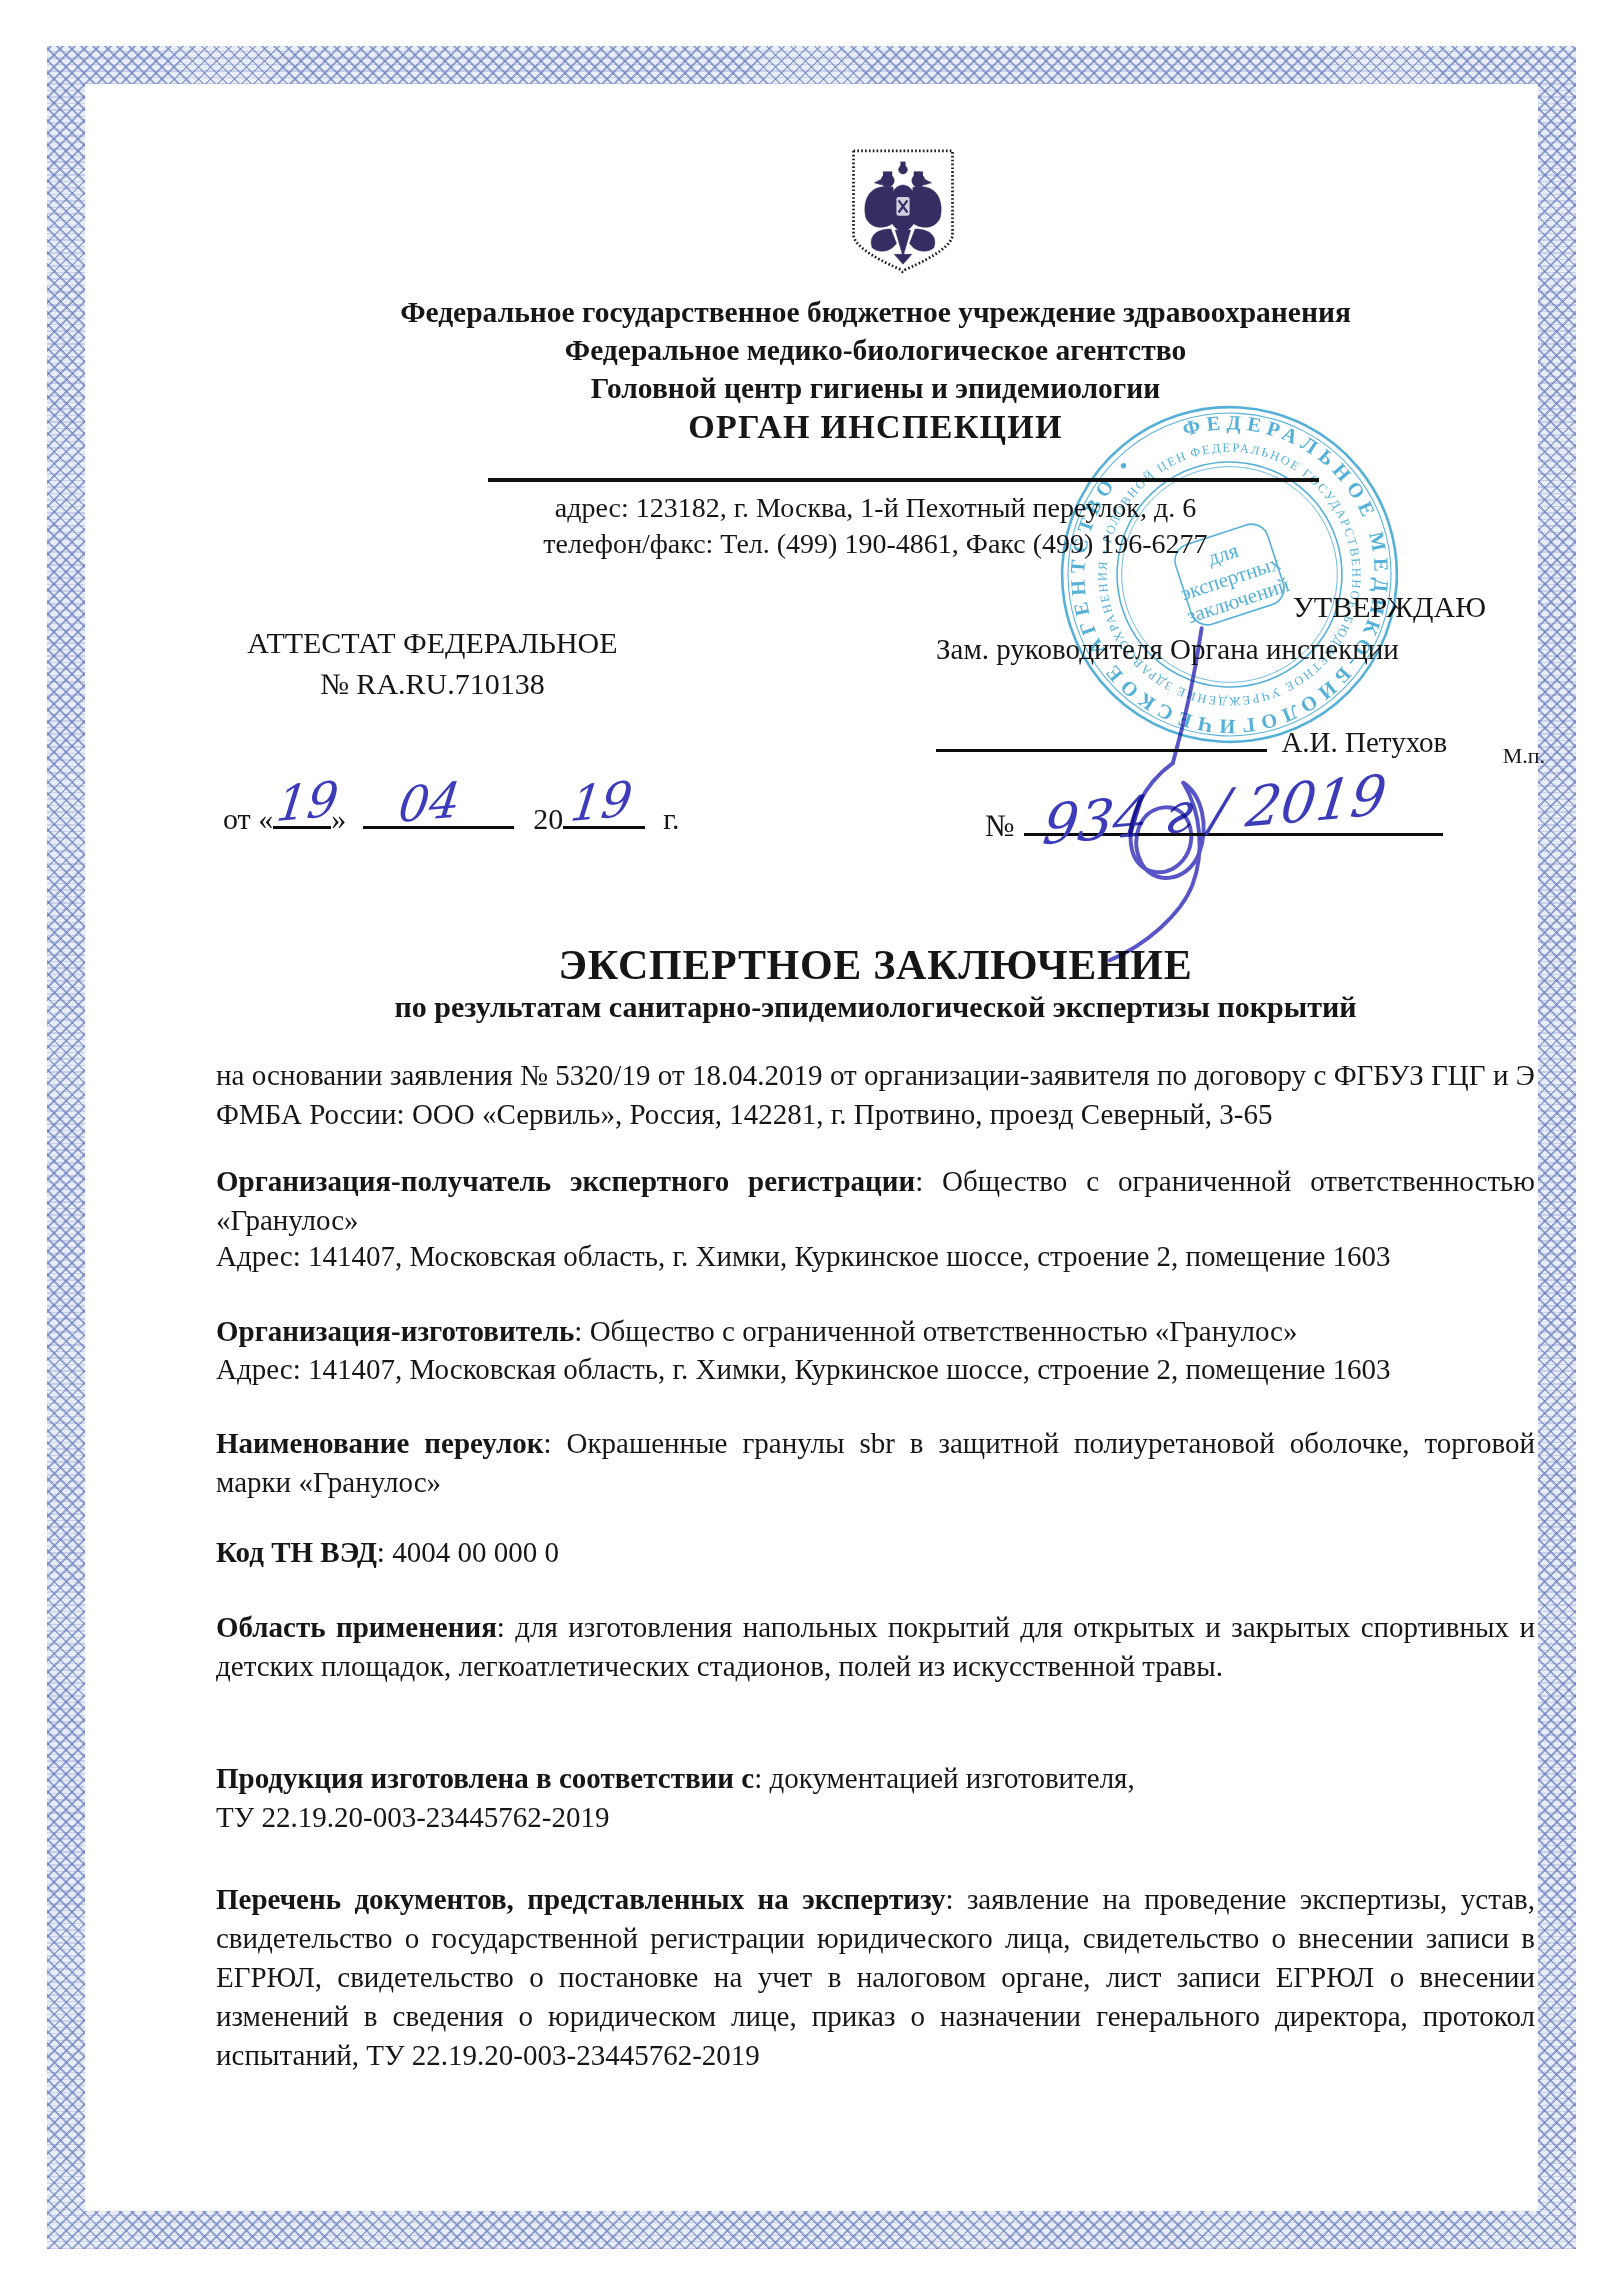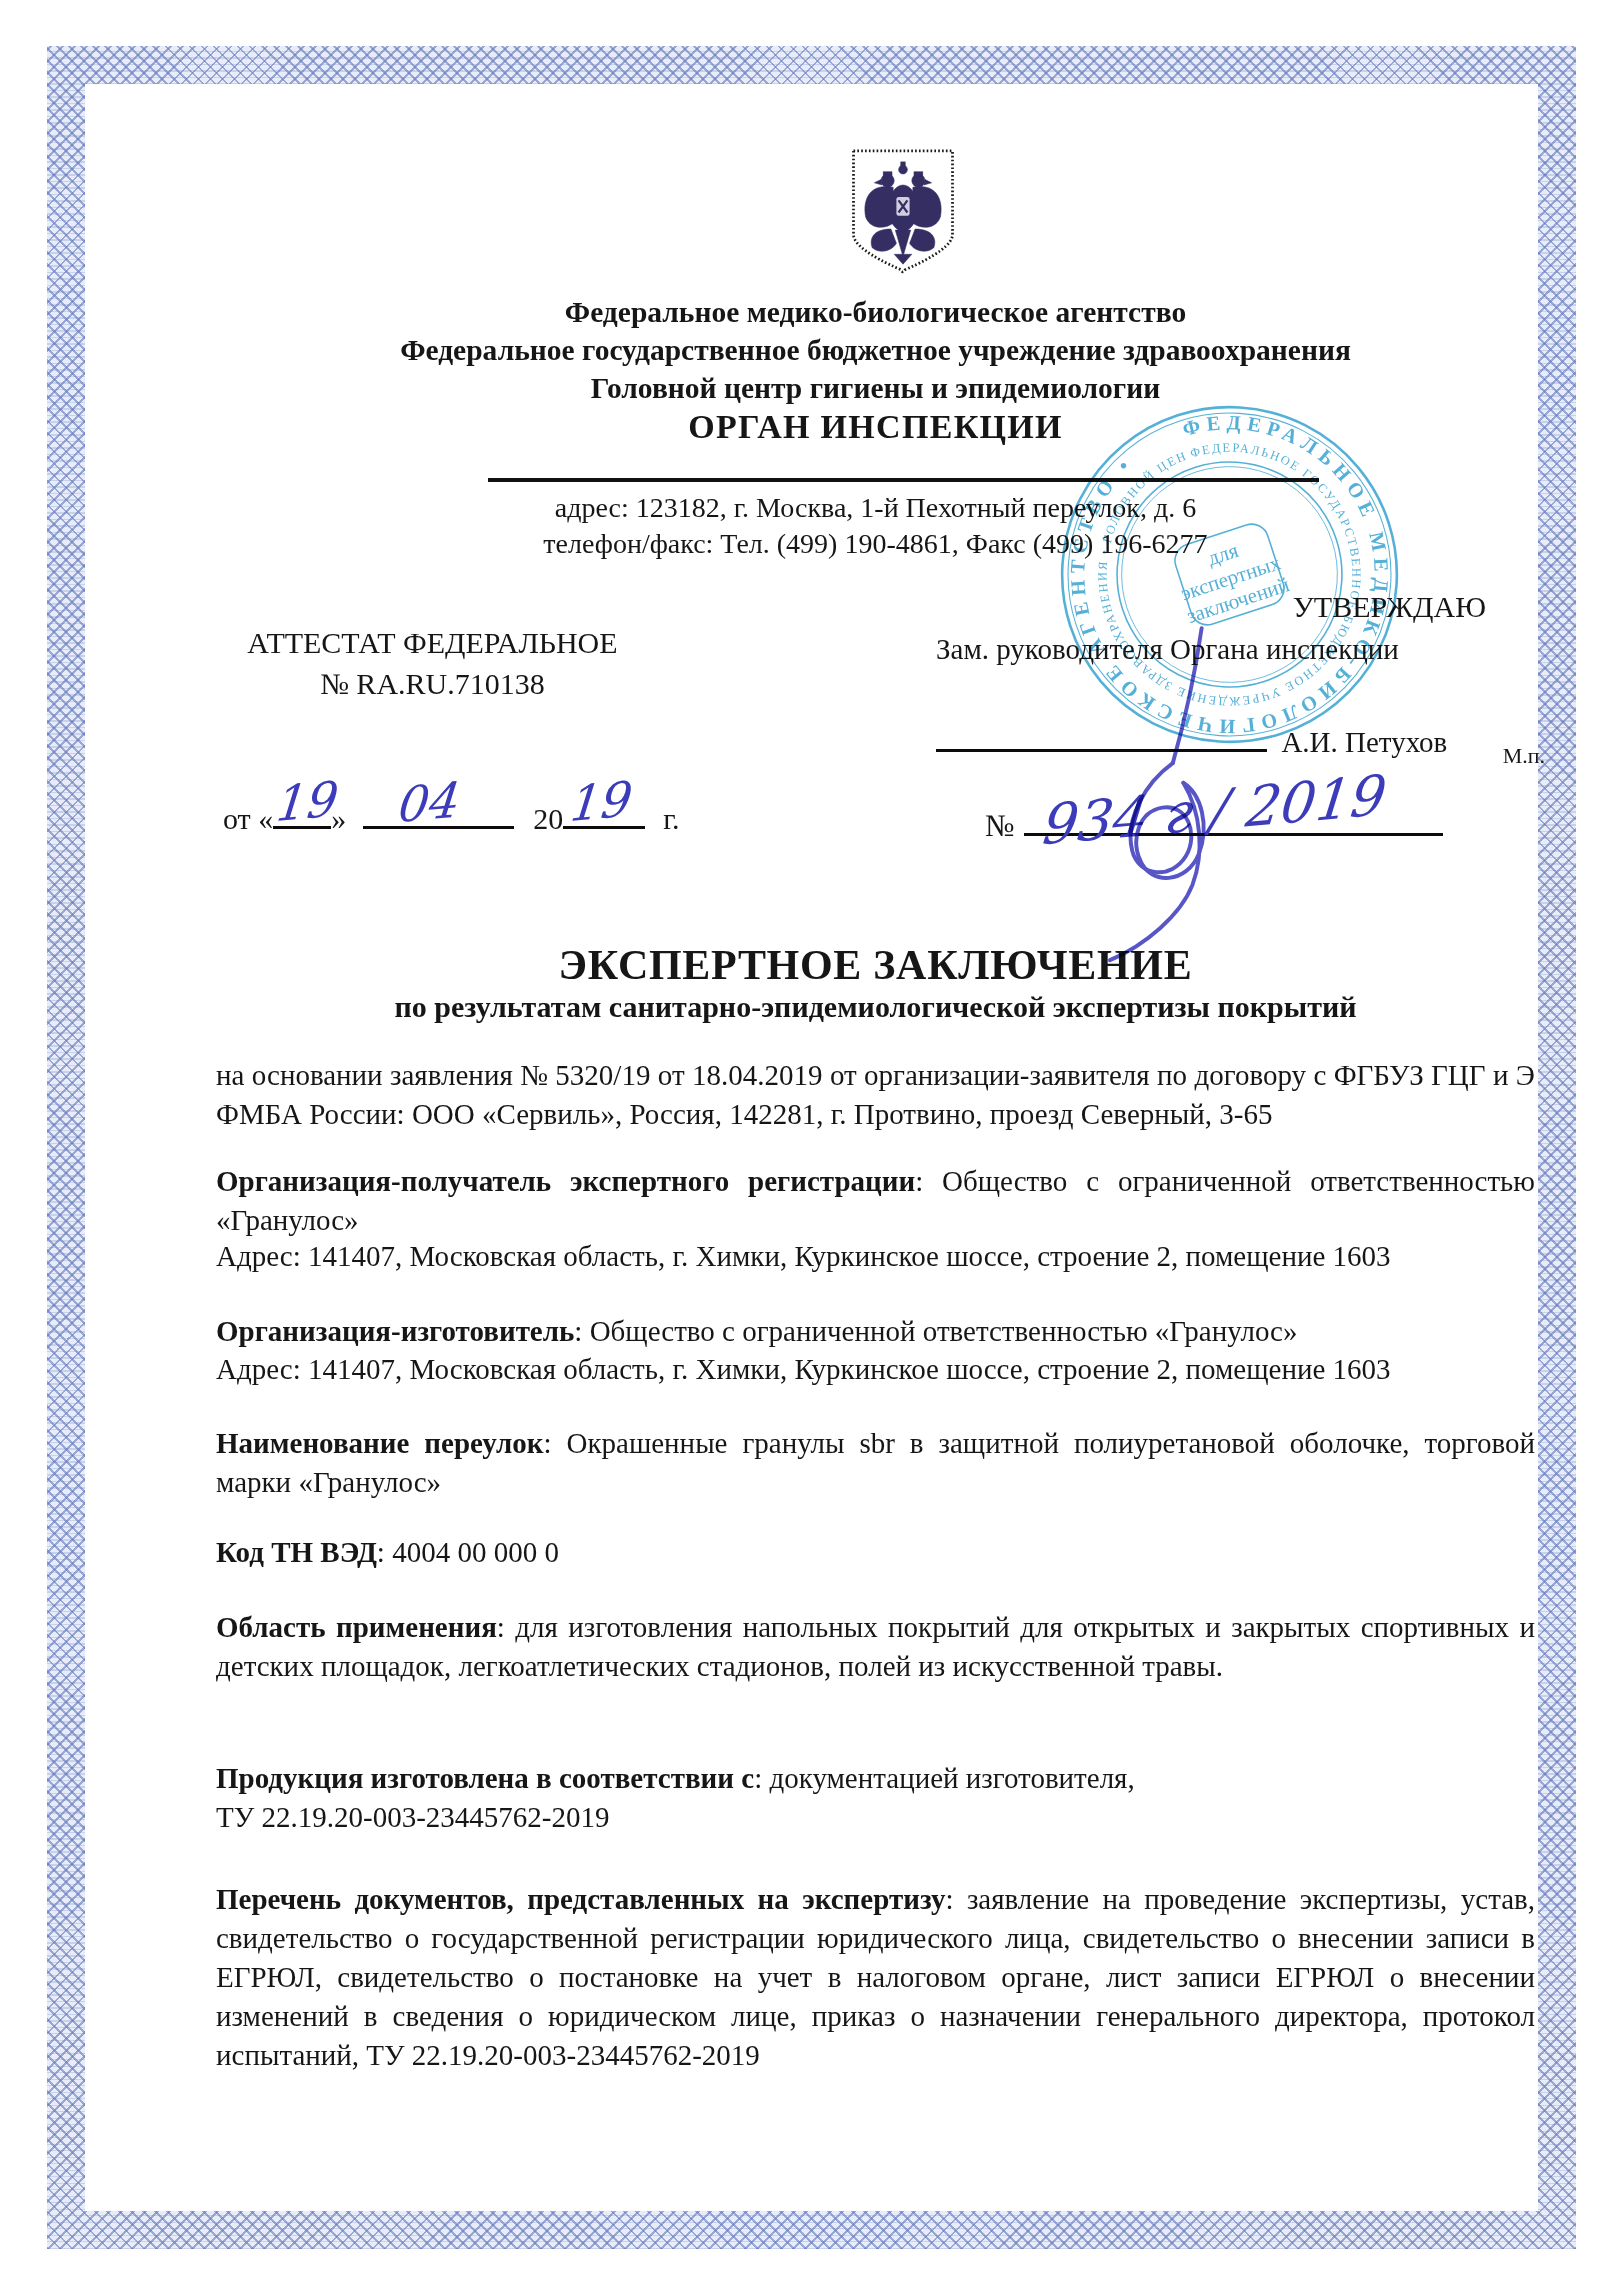--- a/index.html
+++ b/index.html
@@ -82,22 +82,22 @@
           <ellipse cx="100" cy="112" rx="26" ry="42"></ellipse>
           <path d="M86,152 L114,152 L100,200 Z"></path>
           <path d="M84,196 L116,196 L100,214 Z"></path>
         </g>
         <rect x="88" y="92" width="24" height="34" rx="4" fill="#efeaf6" opacity="0.85"></rect>
         <path d="M92,98 L108,120 M108,98 L92,120" stroke="#342e63" stroke-width="4"></path>
       </svg>
     </div>
 
     <div class="abs col center org-lines" style="top:293px;">
+      <div>Федеральное государственное бюджетное учреждение здравоохранения</div>
       <div>Федеральное медико-биологическое агентство</div>
-      <div>Федеральное государственное бюджетное учреждение здравоохранения</div>
       <div>Головной центр гигиены и эпидемиологии</div>
     </div>
 
     <div class="abs col center inspection" style="top:408px;">ОРГАН ИНСПЕКЦИИ</div>
     <div class="abs rule" style="top:478px; left:488px; width:831px;"></div>
     <div class="abs col center addr" style="top:490px;">адрес: 123182, г. Москва, 1-й Пехотный переулок, д. 6</div>
     <div class="abs col center addr" style="top:526px;">телефон/факс: Тел. (499) 190-4861, Факс (499) 196-6277</div>
 
     <div class="abs center attestat" style="top:622px; left:223px; width:419px;">
       <div>АТТЕСТАТ ФЕДЕРАЛЬНОЕ</div>

